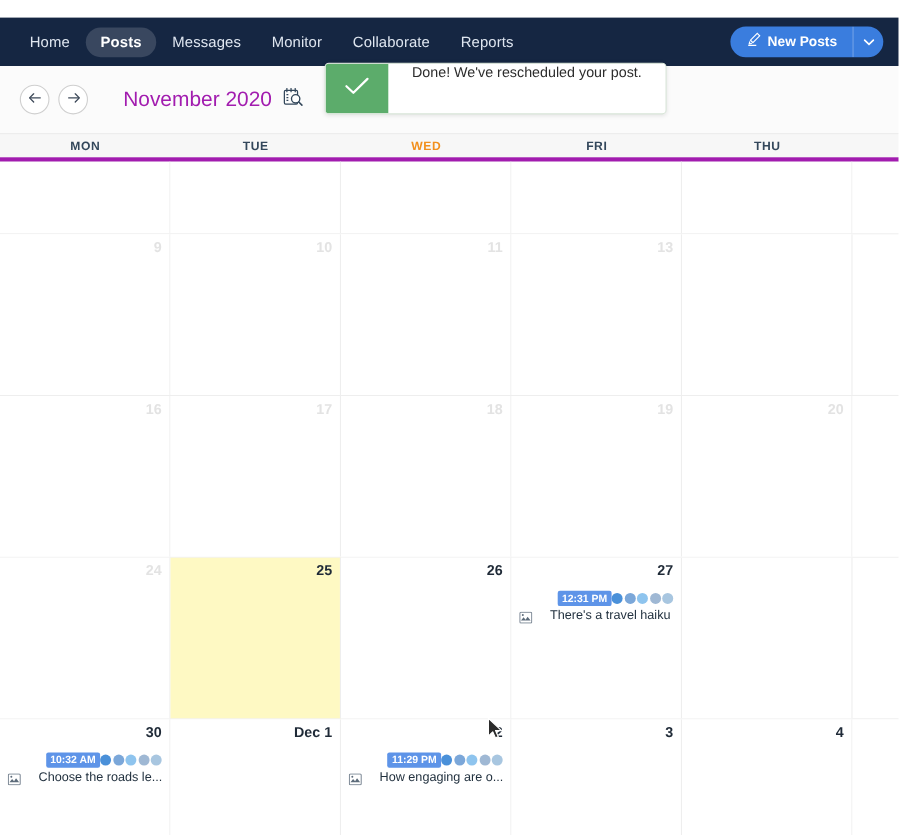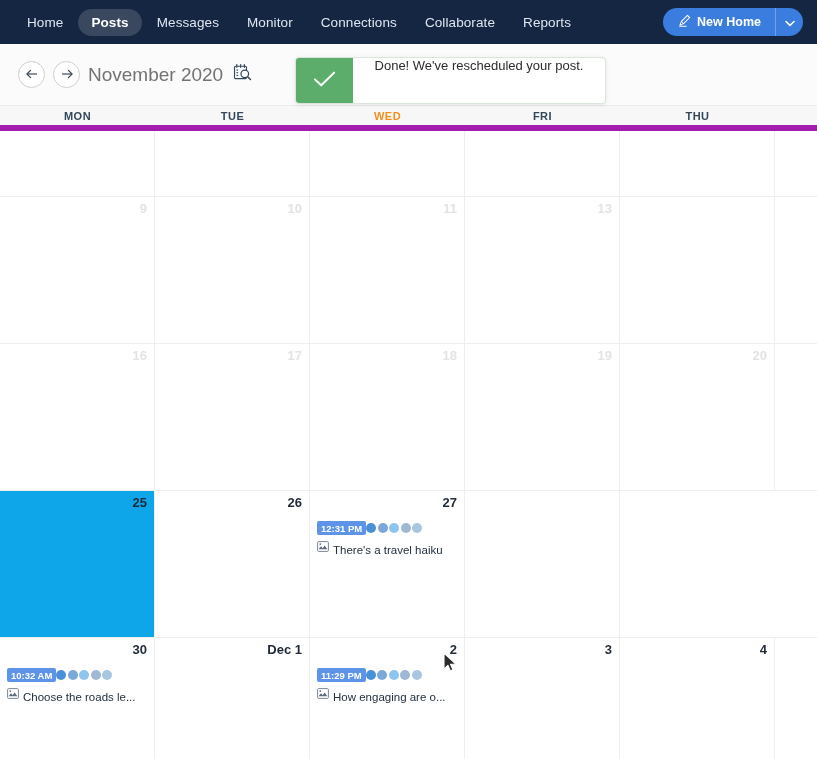--- a/index.html
+++ b/index.html
@@ -14,20 +14,21 @@
   }
 
   
   .topnav {
     height: 44px;
     background: #152642;
     display: flex;
     align-items: center;
     padding: 0 14px;
     position: relative;
+    margin-top: 16px;
   }
   .nav-items {
     display: flex;
     align-items: center;
     gap: 2px;
   }
   .nav-item {
     color: #dfe6f0;
     font-size: 13.5px;
     padding: 6px 13px;
@@ -95,22 +96,22 @@
     border-radius: 50%;
     background: #ffffff;
     display: flex;
     align-items: center;
     justify-content: center;
     cursor: pointer;
     margin-right: 8px;
   }
   .month-title {
     font-size: 19px;
-    color: #737373;
-    margin-left: 0;
+    color: #a21caf;
+    margin-left: 24px;
     margin-right: 10px;
     white-space: nowrap;
   }
   .cal-search-ico { cursor: pointer; display: block; }
 
   
   .toast {
     position: absolute;
     left: 295px;
     top: 57px;
@@ -141,21 +142,21 @@
   .toast-msg {
     font-size: 13px;
     color: #2c2c2c;
   }
 
   
   .cal-head {
     height: 25px;
     background: #f7f7f7;
     display: flex;
-    border-bottom: 6px solid #a21caf;
+    border-bottom: 4px solid #a21caf;
   }
   .cal-head-cell {
     width: 155px;
     flex: none;
     display: flex;
     align-items: center;
     justify-content: center;
     font-size: 11px;
     font-weight: 700;
     letter-spacing: 0.5px;
@@ -169,40 +170,40 @@
     border-bottom: 1px solid #eeeeee;
   }
   .cal-cell {
     width: 155px;
     flex: none;
     border-right: 1px solid #eeeeee;
     padding: 5px 7px 0 7px;
     position: relative;
     background: #ffffff;
   }
-  .cal-cell.today-cell { background: #0ea5e9; }
+  .cal-cell.today-cell { background: #fef9c3; }
   .daynum {
     text-align: right;
     font-size: 13px;
     color: #1f2a37;
     font-weight: 600;
     line-height: 14px;
     height: 15px;
   }
   .daynum.muted { color: #e3e3e3; font-weight: 600; }
 
   
   .post {
     margin-top: 10px;
     cursor: pointer;
   }
   .post-top {
     display: flex;
     align-items: center;
-    justify-content: flex-start;
+    justify-content: flex-end;
   }
   .post-time {
     background: #5e94e8;
     color: #ffffff;
     font-size: 9.5px;
     font-weight: 600;
     padding: 1.5px 4px;
     border-radius: 2px;
     line-height: 11px;
     white-space: nowrap;
@@ -213,22 +214,22 @@
     align-items: center;
   }
   .soc {
     width: 10px;
     height: 10px;
     border-radius: 50%;
     display: block;
   }
   .post-bottom {
     display: flex;
-    align-items: flex-end;
-    gap: 4px;
+    align-items: flex-start;
+    gap: 16px;
     margin-top: 3px;
   }
   .post-text {
     font-size: 11.5px;
     color: #22313f;
     white-space: nowrap;
     overflow: hidden;
   }
   .thumb-ico { display: block; flex: none; }
 
@@ -243,35 +244,34 @@
 </style>
 </head>
 <body>
 
 <div class="topnav">
   <div class="nav-items" id="navItems">
       <div class="nav-item">Home</div>
       <div class="nav-item active">Posts</div>
       <div class="nav-item">Messages</div>
       <div class="nav-item">Monitor</div>
-      <div class="nav-item">Connections</div>
       <div class="nav-item">Collaborate</div>
       <div class="nav-item">Reports</div>
     </div>
 
   <div class="newpost-btn">
     <div class="newpost-main">
       <span class="pencil-ico">
         <svg width="13" height="13" viewBox="0 0 16 16">
           <path d="M11.6 1.7l2.7 2.7-7.6 7.6-2.7-2.7z" fill="none" stroke="#fff" stroke-width="1.3"></path>
           <path d="M3.3 10.6l-.8 3 3-.8" fill="none" stroke="#fff" stroke-width="1.3" stroke-linejoin="round"></path>
           <line x1="1.5" y1="15" x2="10.5" y2="15" stroke="#fff" stroke-width="1.3"></line>
         </svg>
       </span>
-      <span class="newpost-label">New Home</span>
+      <span class="newpost-label">New Posts</span>
     </div>
     <div class="newpost-caret">
       <span>
         <svg width="10" height="7" viewBox="0 0 10 7">
           <path d="M1 1.5L5 5.3 9 1.5" fill="none" stroke="#fff" stroke-width="1.6" stroke-linecap="round"></path>
         </svg>
       </span>
     </div>
   </div>
 </div>
@@ -384,20 +384,23 @@
         <div class="daynum muted">19</div>
       </div>
       <div class="cal-cell">
         <div class="daynum muted">20</div>
       </div>
       <div class="cal-cell">
         <div class="daynum muted"></div>
       </div>
     </div>
     <div class="cal-row" style="height: 147px;">
+      <div class="cal-cell">
+        <div class="daynum muted">24</div>
+      </div>
       <div class="cal-cell today-cell">
         <div class="daynum">25</div>
       </div>
       <div class="cal-cell">
         <div class="daynum">26</div>
       </div>
       <div class="cal-cell">
         <div class="daynum">27</div>
         <div class="post">
           <div class="post-top">

